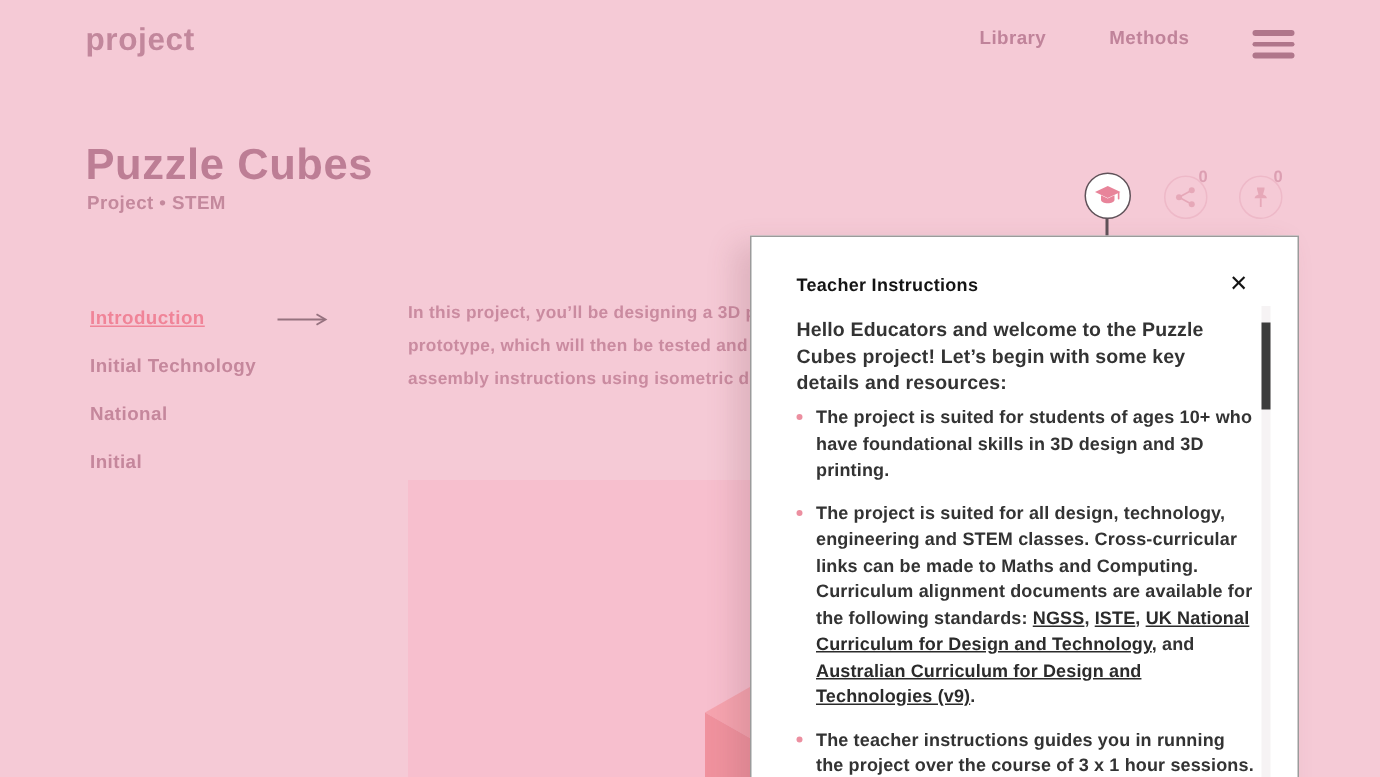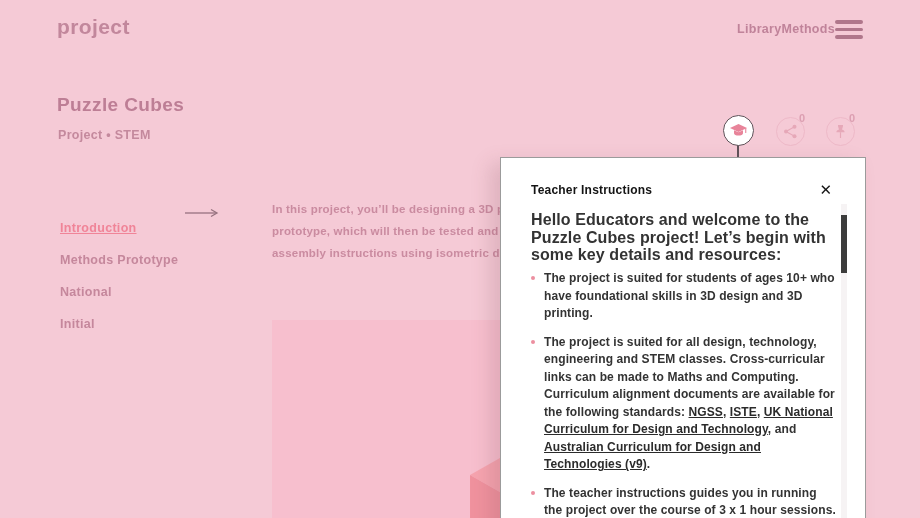--- a/index.html
+++ b/index.html
@@ -10,43 +10,43 @@
     -webkit-font-smoothing:antialiased;
   }
   
   .logo{
     position:absolute;left:57px;top:15px;
     font-size:21px;font-weight:700;letter-spacing:.4px;color:#c2879c;
     cursor:pointer;
   }
   .topnav{
     position:absolute;right:57px;top:18px;
-    display:flex;align-items:center;
+    display:flex;align-items:flex-start;gap:42px;
   }
   .topnav .navlink{
     font-size:12.5px;font-weight:700;color:#c0839a;letter-spacing:.3px;cursor:pointer;
   }
   .burger{width:28px;display:flex;flex-direction:column;gap:4px;cursor:pointer;padding:2px 0;}
   .burger span{display:block;height:3.5px;border-radius:2px;background:#b0768b;}
   
   .page-title{
     position:absolute;left:57px;top:94px;
-    font-size:19px;font-weight:700;letter-spacing:.4px;color:#bd7e95;
+    font-size:29px;font-weight:700;letter-spacing:.4px;color:#bd7e95;
   }
   .page-subtitle{
     position:absolute;left:58px;top:128px;
     font-size:12.5px;font-weight:700;color:#c4899d;letter-spacing:.3px;
   }
   
   .steps{position:absolute;left:60px;top:205px;list-style:none;margin:0;padding:0;}
   .steps li{
     margin-bottom:18px;font-size:12.5px;font-weight:700;letter-spacing:.3px;
     color:#c5879c;cursor:pointer;white-space:nowrap;
   }
-  .steps li.active{color:#f08498;text-decoration:underline;margin-top:16px;}
+  .steps li.active{color:#f08498;text-decoration:underline;}
   .step-arrow{position:absolute;left:184px;top:208px;}
   
   .intro-text{
     position:absolute;left:272px;top:198px;width:228px;overflow:hidden;
   }
   .intro-text div{
     white-space:nowrap;font-size:11.5px;font-weight:700;letter-spacing:.2px;
     line-height:22px;color:#ca8ba0;
   }
   
@@ -79,21 +79,21 @@
   .panel-title{
     position:absolute;left:30px;top:25px;
     font-size:12px;font-weight:700;color:#141414;letter-spacing:.2px;
   }
   .panel-close{
     position:absolute;right:33px;top:24px;
     font-size:15px;font-weight:700;color:#141414;cursor:pointer;line-height:1;
   }
   .panel-intro{
     position:absolute;left:30px;top:53px;width:302px;
-    font-size:16px;font-weight:700;line-height:17.5px;color:#333;letter-spacing:.1px;
+    font-size:13px;font-weight:700;line-height:17.5px;color:#333;letter-spacing:.1px;
   }
   .instruction-list{
     position:absolute;left:30px;top:112px;width:306px;
     list-style:none;margin:0;padding:0;
   }
   .instruction-list li{
     position:relative;padding-left:13px;margin-bottom:11px;
     font-size:12px;font-weight:700;line-height:17.5px;color:#333;letter-spacing:.1px;
   }
   .instruction-list .dot{
@@ -116,21 +116,21 @@
       <span></span>
       <span></span>
   </div>
 </div>
 
 <h1 class="page-title" style="margin:0">Puzzle Cubes</h1>
 <div class="page-subtitle">Project • STEM</div>
 
 <ul class="steps">
   <li class="active">Introduction</li>
-  <li>Methods Prototype</li>
+  <li>Initial Technology</li>
   <li>National</li>
   <li>Initial</li>
 </ul>
 <svg class="step-arrow" width="36" height="10" viewBox="0 0 36 10">
   <line x1="1" y1="5" x2="32" y2="5" stroke="#96727f" stroke-width="1.3"></line>
   <path d="M27 1.5 L33 5 L27 8.5" fill="none" stroke="#96727f" stroke-width="1.3"></path>
 </svg>
 
 <div class="intro-text">
   <div>In this project, you’ll be designing a 3D printed</div>

